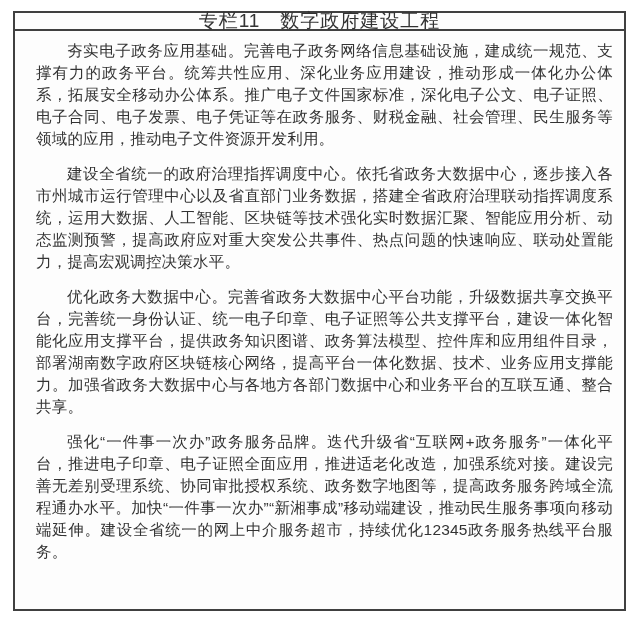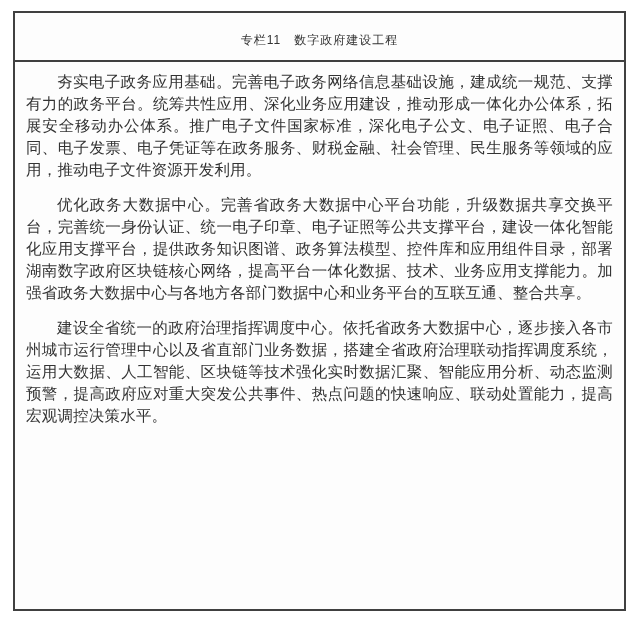--- a/index.html
+++ b/index.html
@@ -14,47 +14,47 @@
   .panel {
     position: absolute;
     left: 13px;
     top: 11px;
     width: 613px;
     height: 600px;
     border: 2px solid var(--border-color, #404040);
     background: var(--panel-bg, #fdfdfd);
   }
   .panel-title {
-    height: 41px;
+    height: 18px;
     border-bottom: 2px solid var(--border-color, #404040);
     display: flex;
     align-items: center;
     justify-content: center;
-    font-size: 12px;
+    font-size: 19px;
     font-weight: 500;
     letter-spacing: 1px;
     color: var(--text-color, #333333);
-    margin-top: 8px;
   }
   .panel-body {
-    padding: 9px 11px 0 11px;
+    padding: 9px 11px 0 21px;
   }
   .panel-body p {
     margin: 0 0 13px 0;
     font-size: 15.5px;
     line-height: 22px;
     color: var(--text-color, #333333);
     text-indent: 2em;
     text-align: justify;
     letter-spacing: 0.2px;
   }
 </style>
 </head>
 <body>
 
 <div class="panel">
   <div class="panel-title">专栏11　数字政府建设工程</div>
   <div class="panel-body">
     <p>夯实电子政务应用基础。完善电子政务网络信息基础设施，建成统一规范、支撑有力的政务平台。统筹共性应用、深化业务应用建设，推动形成一体化办公体系，拓展安全移动办公体系。推广电子文件国家标准，深化电子公文、电子证照、电子合同、电子发票、电子凭证等在政务服务、财税金融、社会管理、民生服务等领域的应用，推动电子文件资源开发利用。</p>
+    <p>建设全省统一的政府治理指挥调度中心。依托省政务大数据中心，逐步接入各市州城市运行管理中心以及省直部门业务数据，搭建全省政府治理联动指挥调度系统，运用大数据、人工智能、区块链等技术强化实时数据汇聚、智能应用分析、动态监测预警，提高政府应对重大突发公共事件、热点问题的快速响应、联动处置能力，提高宏观调控决策水平。</p>
     <p>优化政务大数据中心。完善省政务大数据中心平台功能，升级数据共享交换平台，完善统一身份认证、统一电子印章、电子证照等公共支撑平台，建设一体化智能化应用支撑平台，提供政务知识图谱、政务算法模型、控件库和应用组件目录，部署湖南数字政府区块链核心网络，提高平台一体化数据、技术、业务应用支撑能力。加强省政务大数据中心与各地方各部门数据中心和业务平台的互联互通、整合共享。</p>
-    <p>建设全省统一的政府治理指挥调度中心。依托省政务大数据中心，逐步接入各市州城市运行管理中心以及省直部门业务数据，搭建全省政府治理联动指挥调度系统，运用大数据、人工智能、区块链等技术强化实时数据汇聚、智能应用分析、动态监测预警，提高政府应对重大突发公共事件、热点问题的快速响应、联动处置能力，提高宏观调控决策水平。</p>
+    <p>强化“一件事一次办”政务服务品牌。迭代升级省“互联网+政务服务”一体化平台，推进电子印章、电子证照全面应用，推进适老化改造，加强系统对接。建设完善无差别受理系统、协同审批授权系统、政务数字地图等，提高政务服务跨域全流程通办水平。加快“一件事一次办”“新湘事成”移动端建设，推动民生服务事项向移动端延伸。建设全省统一的网上中介服务超市，持续优化12345政务服务热线平台服务。</p>
   </div>
 </div>
 
 </body></html>

